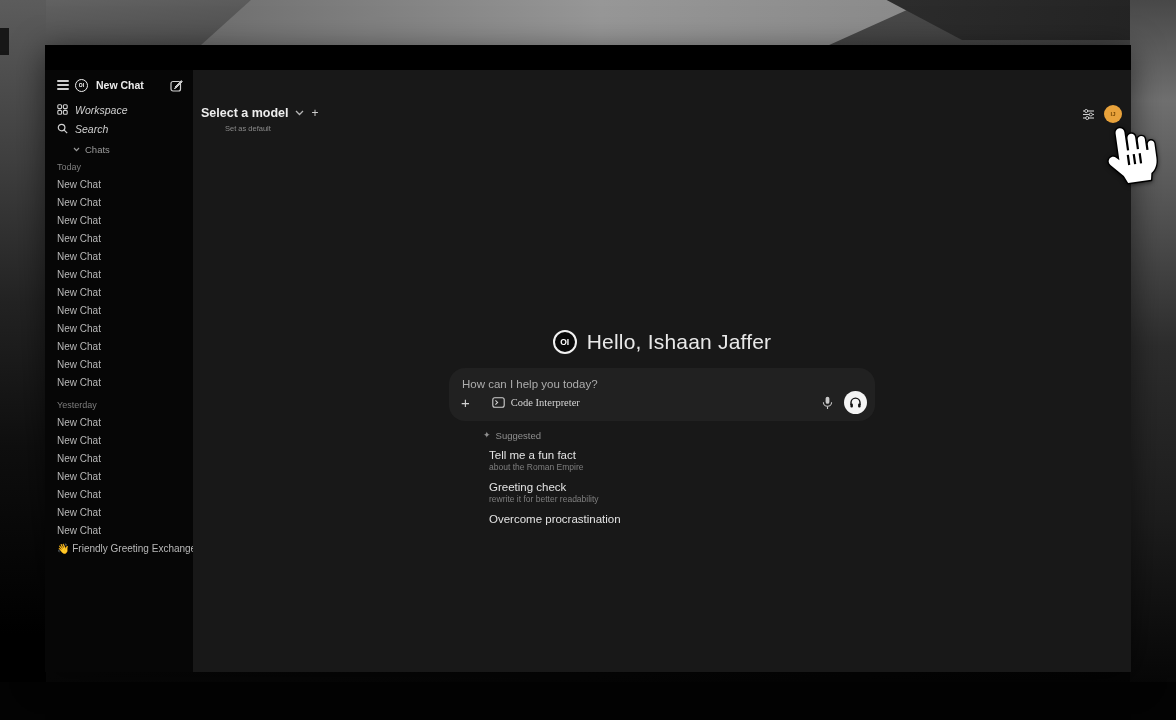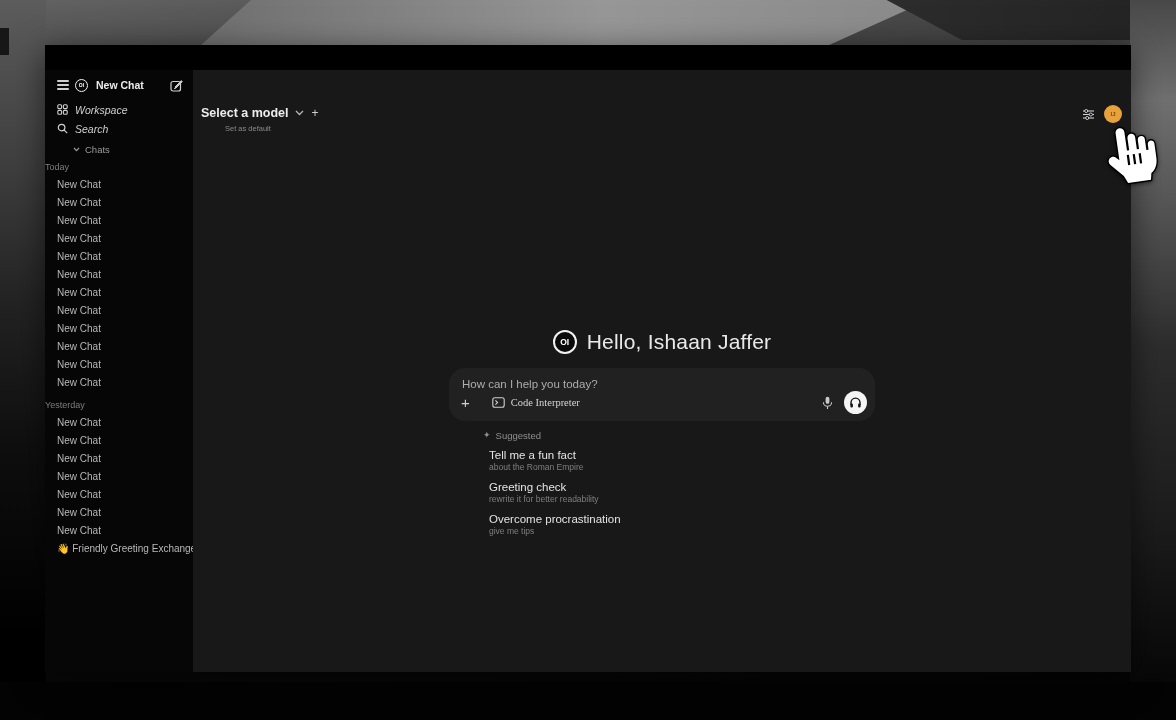--- a/index.html
+++ b/index.html
@@ -31,21 +31,21 @@
   
   .sidebar { width:148px; background:#060606; padding-top:6px; flex:none; overflow:hidden; }
   .side-row { height:18px; display:flex; align-items:center; padding:0 10px 0 12px; gap:7px;
     color:#cfcfcf; font-size:10.5px; cursor:pointer; }
   .side-header { height:18px; display:flex; align-items:center; padding:0 10px 0 12px; gap:6px; }
   .side-header .title { font-size:10.5px; font-weight:bold; color:#ececec; flex:1; margin-left:2px; }
   .nav-rows { margin-top:6px;font-style:italic; }
   .nav-rows .side-row { height:19px; }
   .chats-row { margin-top:2px; height:19px; display:flex; align-items:center; gap:5px;
     padding:0 28px; color:#9a9a9a; font-size:9.5px; cursor:pointer; }
-  .group-label { height:16px; display:flex; align-items:center; padding:0 0;
+  .group-label { height:16px; display:flex; align-items:center; padding:0 12px;
     color:#7d7d7d; font-size:9px; }
   .group-label.later { margin-top:6px; }
   .chat-item { height:18px; display:flex; align-items:center; padding:0 12px;
     color:#b8b8b8; font-size:10px; white-space:nowrap; cursor:pointer; }
 
   
   .logo-circle { border-radius:50%; background:#0a0a0a; border:1.5px solid #f2f2f2;
     display:flex; align-items:center; justify-content:center; color:#fff; font-weight:bold; flex:none; }
   .logo-sm { width:13px; height:13px; font-size:5px; }
   .logo-lg { width:24px; height:24px; border-width:2.5px; font-size:8.5px; }
@@ -247,21 +247,20 @@
                 <div class="prompt">
                 <div class="title">Tell me a fun fact</div>
                 <div class="subtitle">about the Roman Empire</div>
               </div>
                 <div class="prompt">
                 <div class="title">Greeting check</div>
                 <div class="subtitle">rewrite it for better readability</div>
               </div>
                 <div class="prompt">
                 <div class="title">Overcome procrastination</div>
-                <div class="subtitle">give me tips</div>
               </div>
               </div>
           </div>
         </div>
       </div>
 
     </div>
   </div>
 
   <svg class="cursor" viewBox="0 0 28 28">

